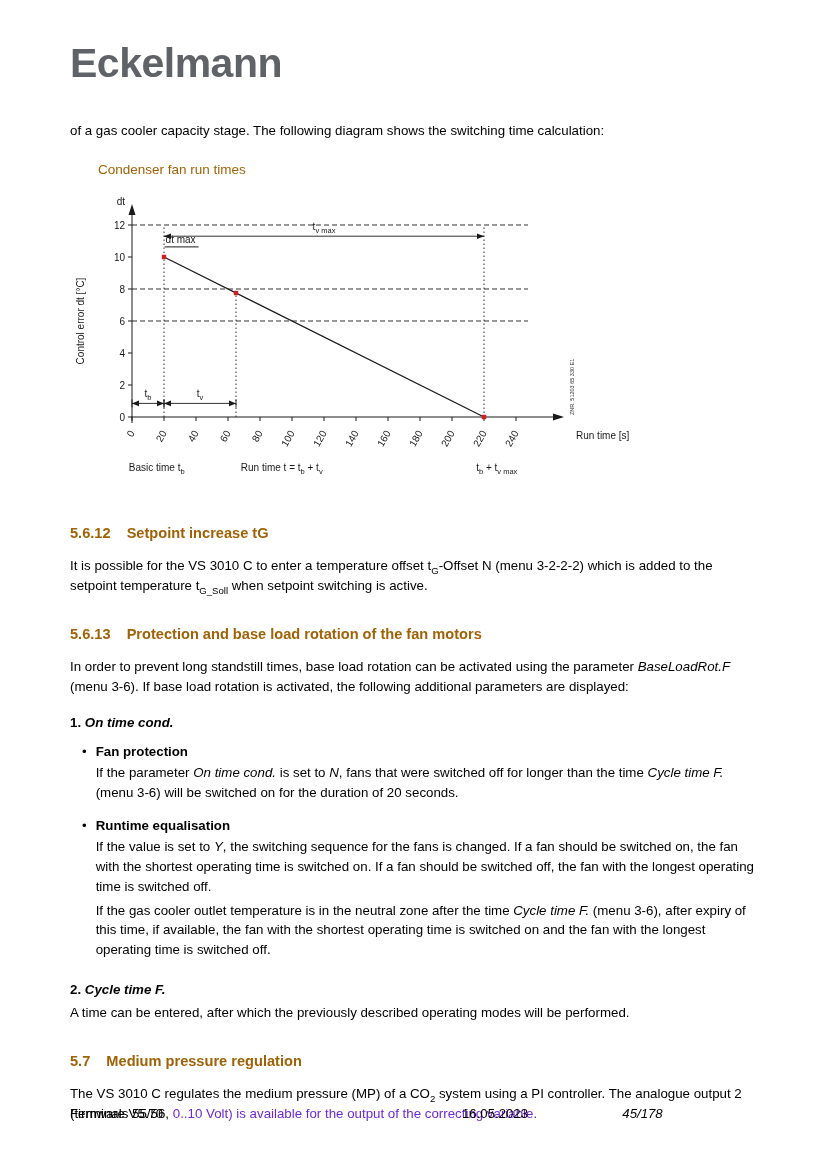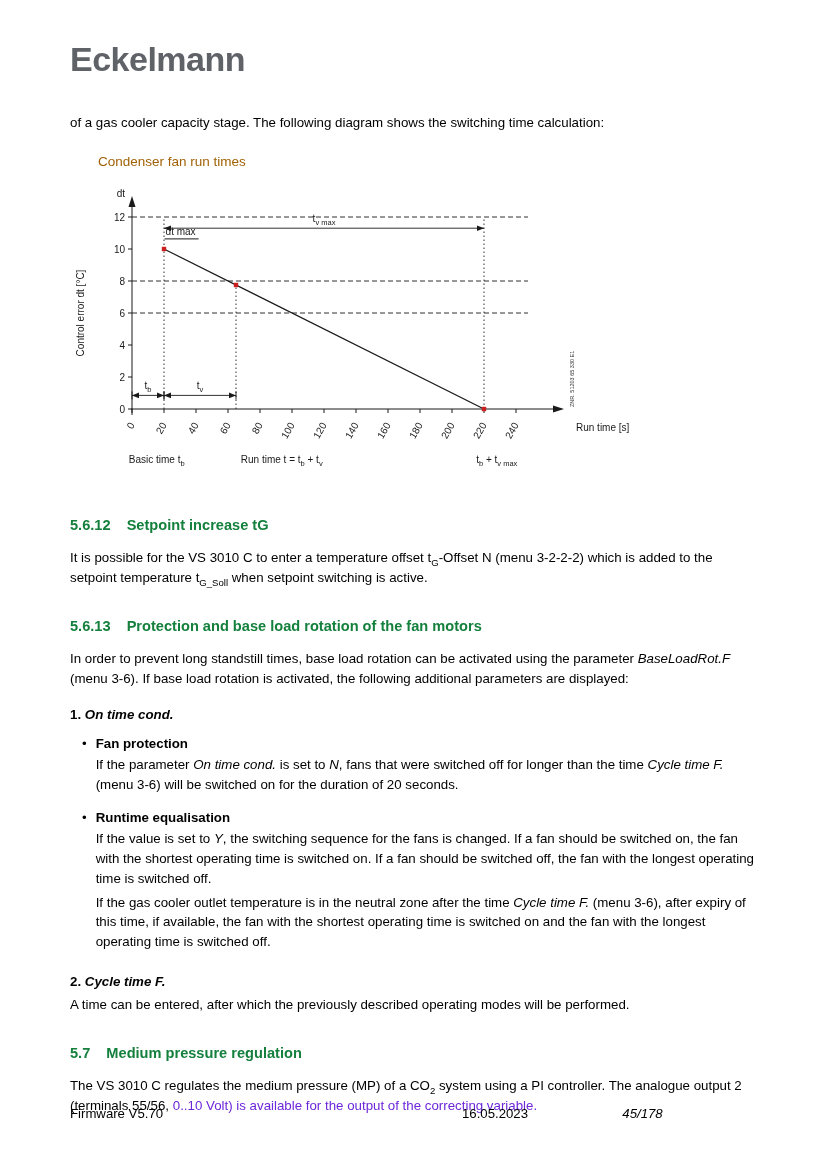--- a/index.html
+++ b/index.html
@@ -9,31 +9,31 @@
     height: 1169px;
     box-sizing: border-box;
     padding: 40px 70px 0 70px;
     font-family: "Liberation Sans", sans-serif;
     font-size: 13.3px;
     color: #000;
     background: #fff;
     overflow: hidden;
   }
   .logo {
-    font-size: 34px;
+    font-size: 41px;
     font-weight: 700;
     color: #5f6368;
     letter-spacing: -0.5px;
     margin-bottom: 34px;
   }
   .intro { margin: 0 0 22px 0; line-height: 1.45; }
   .figure { margin-bottom: 26px; }
   .fig-title { margin-left: 28px; font-size: 13.5px; margin-bottom: 0px; color: #a16207; }
   .chart { line-height: 0; }
-  .h2 { font-size: 14.6px; font-weight: 700; margin: 30px 0 15px 0; color: #15803d; }
+  .h2 { font-size: 14.6px; font-weight: 700; margin: 30px 0 15px 0; color: #a16207; }
   .hnum { margin-right: 12px; }
   .body { margin: 0 0 10px 0; line-height: 1.5; }
   .tight { margin: 0 0 4px 0; }
   .item-title { font-weight: 700; margin: 16px 0 3px 0; line-height: 1.5; }
   .bullet { display: flex; gap: 9px; margin: 9px 0 7px 12px; }
   .dot { line-height: 1.5; }
   .bullet-content { flex: 1; }
   .bullet-title { font-weight: 700; line-height: 1.5; margin-bottom: 1px; }
   .it { font-style: italic; }
   .bd { font-weight: 700; }

